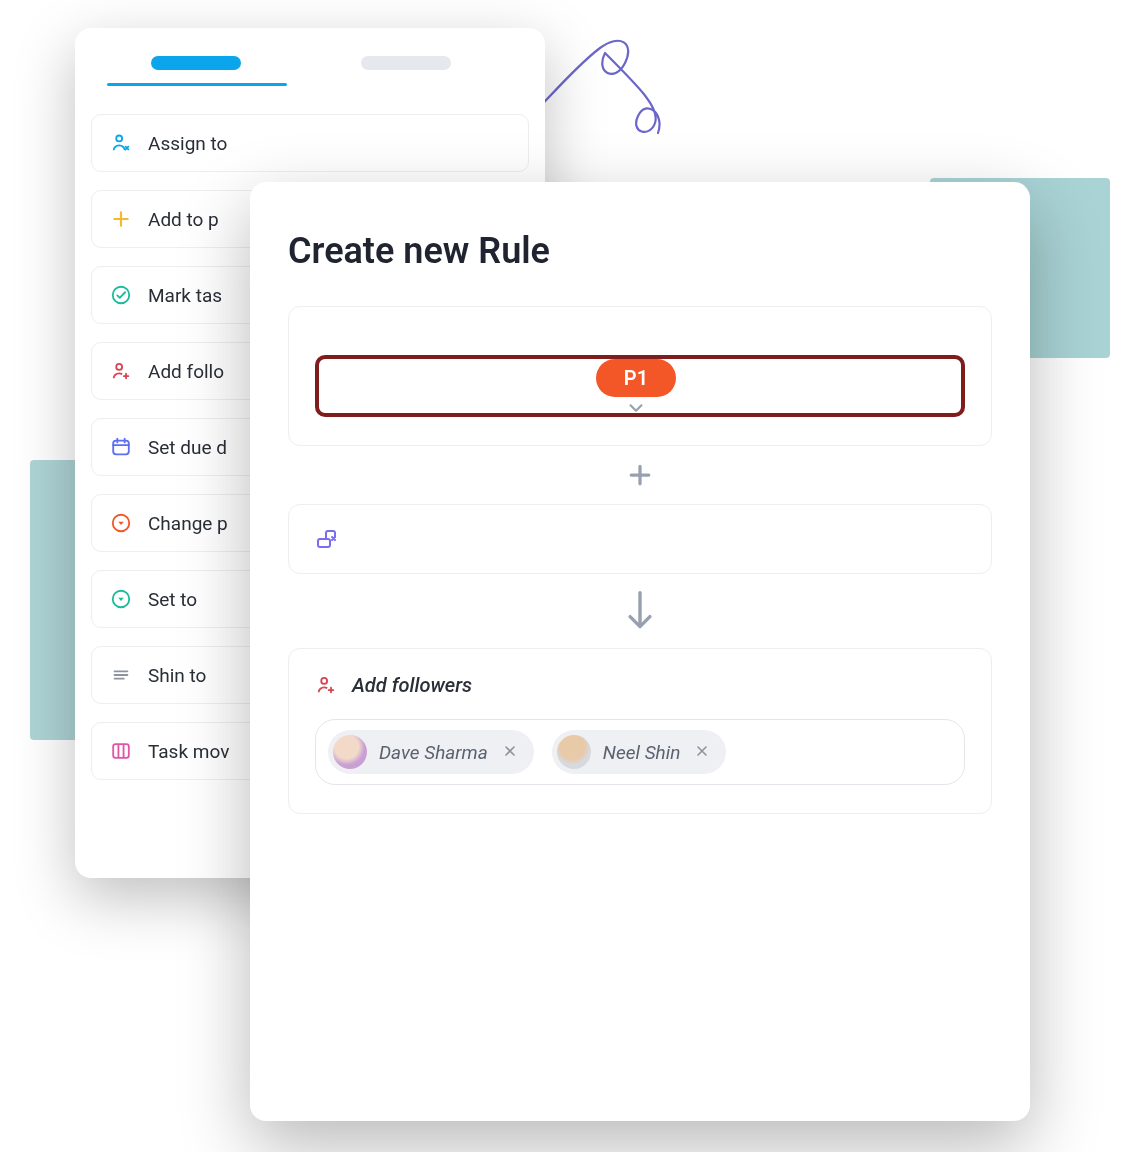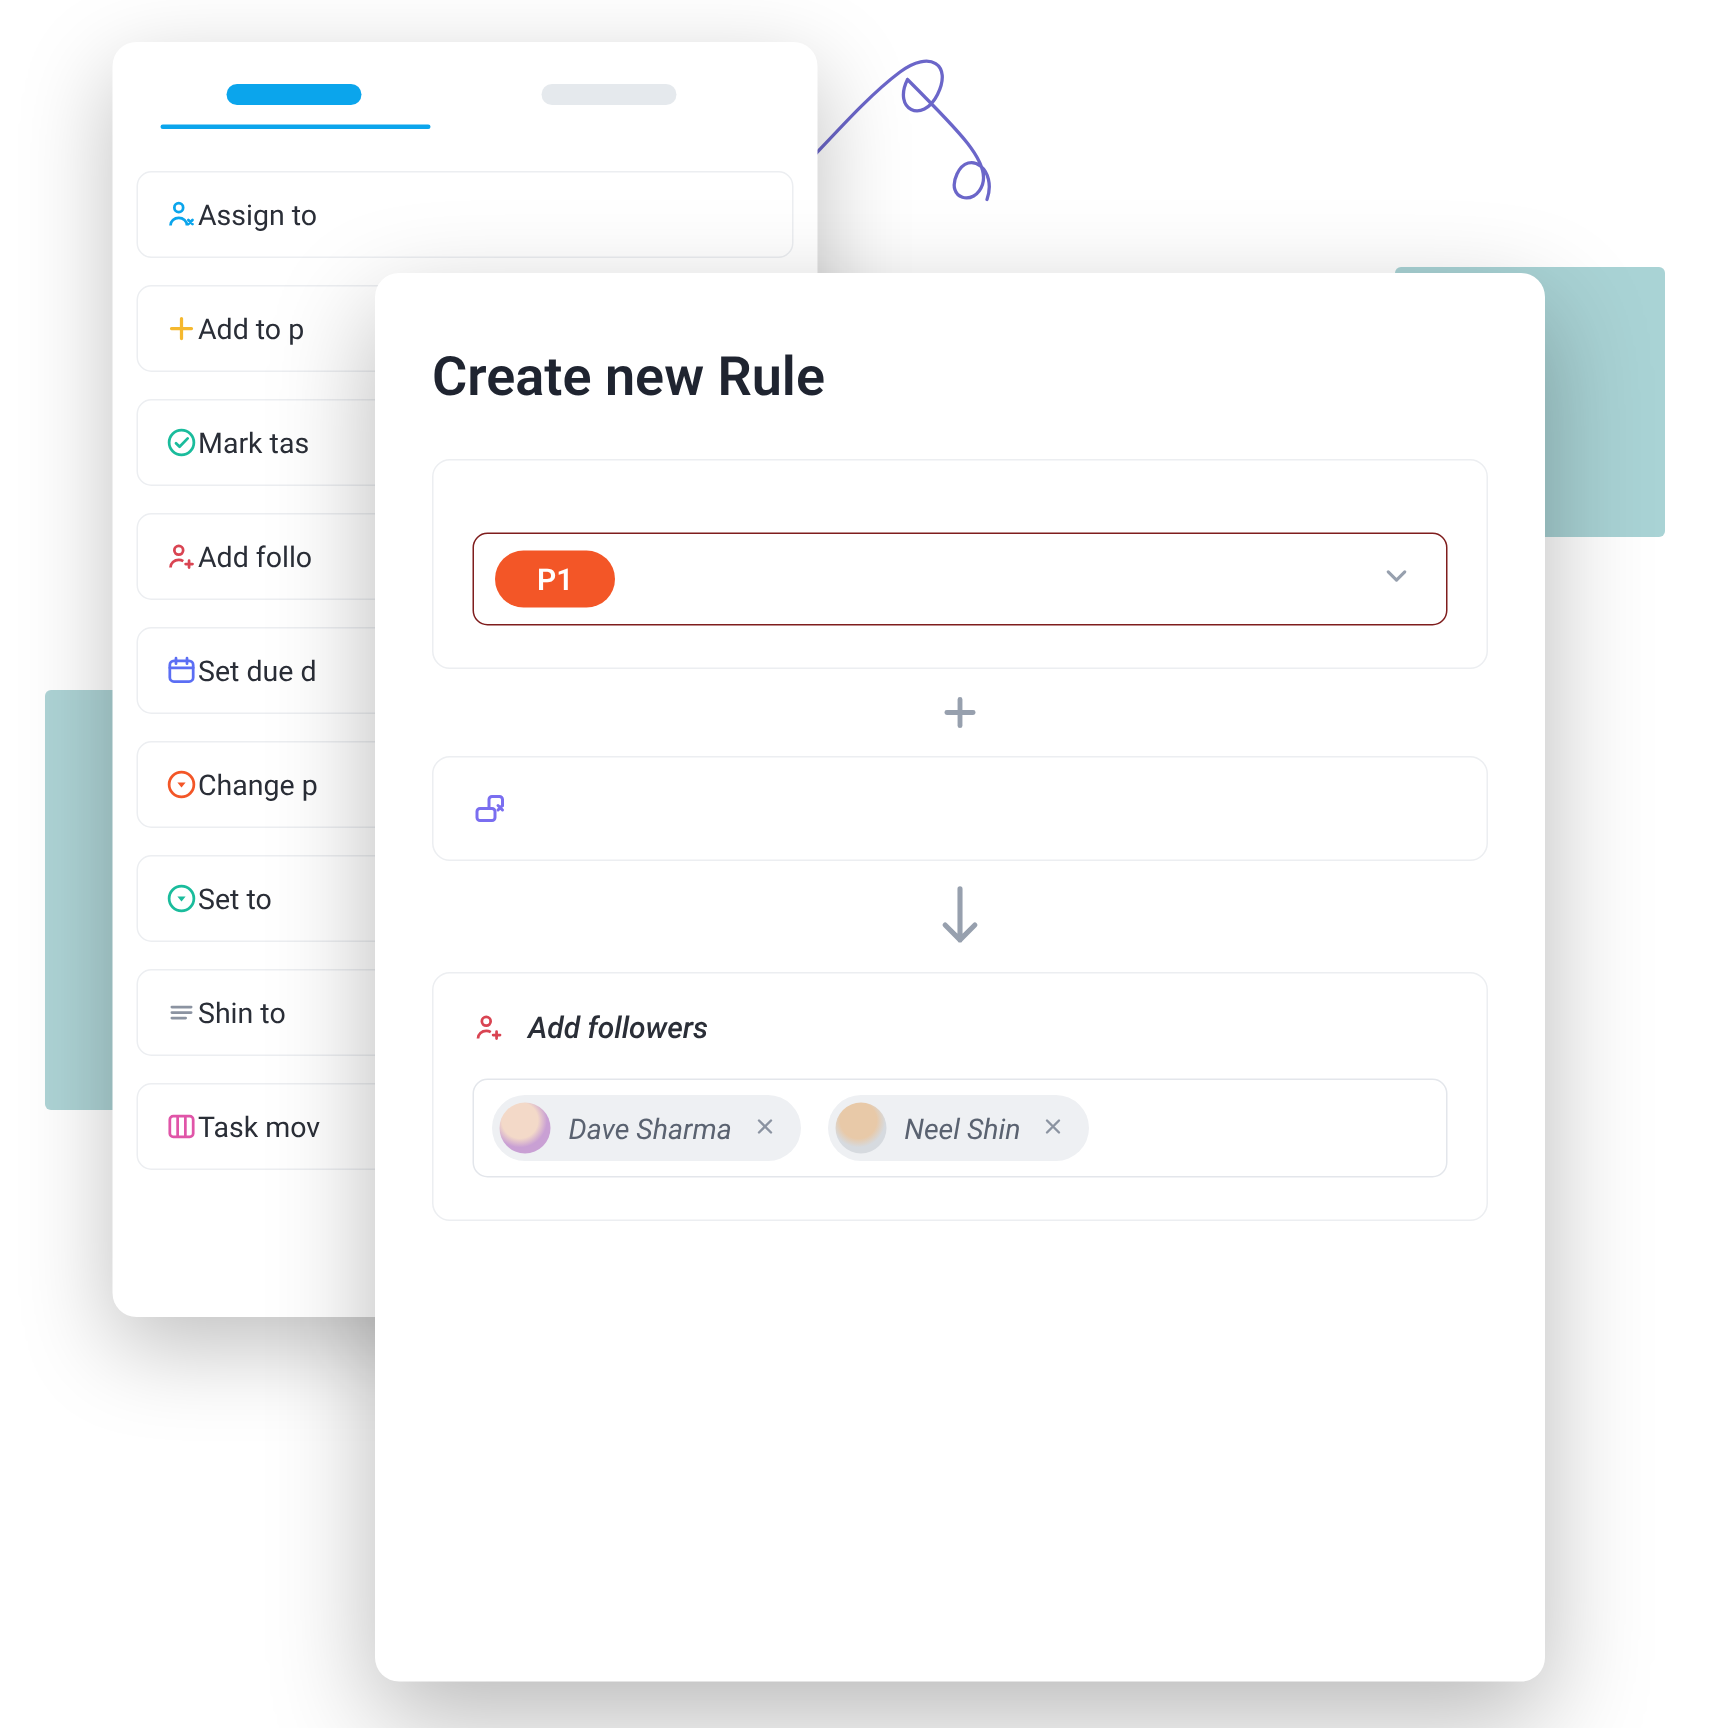--- a/index.html
+++ b/index.html
@@ -72,20 +72,21 @@
   }
   .action-list {
     margin-top: 44px;
     display: flex;
     flex-direction: column;
     gap: 18px;
   }
   .action-item {
     display: flex;
     align-items: center;
+    gap: 16px;
     height: 58px;
     padding: 0 18px;
     border: 1px solid #eceef1;
     border-radius: 10px;
     background: #fff;
     cursor: pointer;
     font-size: 19px;
     color: #2a2e37;
     white-space: nowrap;
     overflow: hidden;
@@ -119,28 +120,29 @@
     display: flex;
     align-items: center;
     gap: 15px;
     font-size: 20px;
     color: #2a2e37;
     font-weight: 500;
   }
   .rule-header .ic { width: 22px; height: 22px; display:flex; align-items:center; justify-content:center; }
   .priority-select {
     margin-top: 24px;
-    border: 1px solid #7f1d1d;
+    border: 4px solid #7f1d1d;
     border-radius: 10px;
     height: 62px;
     display: flex;
     align-items: center;
     justify-content: space-between;
     padding: 0 22px 0 14px;
     cursor: pointer;
+    flex-direction: column;
   }
   .priority-badge {
     background: #f35627;
     color: #fff;
     font-weight: 600;
     font-size: 20px;
     padding: 7px 28px;
     border-radius: 999px;
   }
   .chev { color: #97a0ae; }
@@ -164,21 +166,21 @@
   .status-card .ic { width: 24px; height: 24px; display:flex; align-items:center; justify-content:center; }
   .followers-card {
     border: 1px solid #eceef1;
     border-radius: 12px;
     padding: 24px 26px 28px 26px;
     font-style: italic;
   }
   .followers-input {
     margin-top: 22px;
     border: 1px solid #e3e6eb;
-    border-radius: 10px;
+    border-radius: 20px;
     padding: 10px 12px;
     display: flex;
     gap: 18px;
   }
   .chip {
     display: flex;
     align-items: center;
     gap: 12px;
     background: #eef0f3;
     border-radius: 999px;

